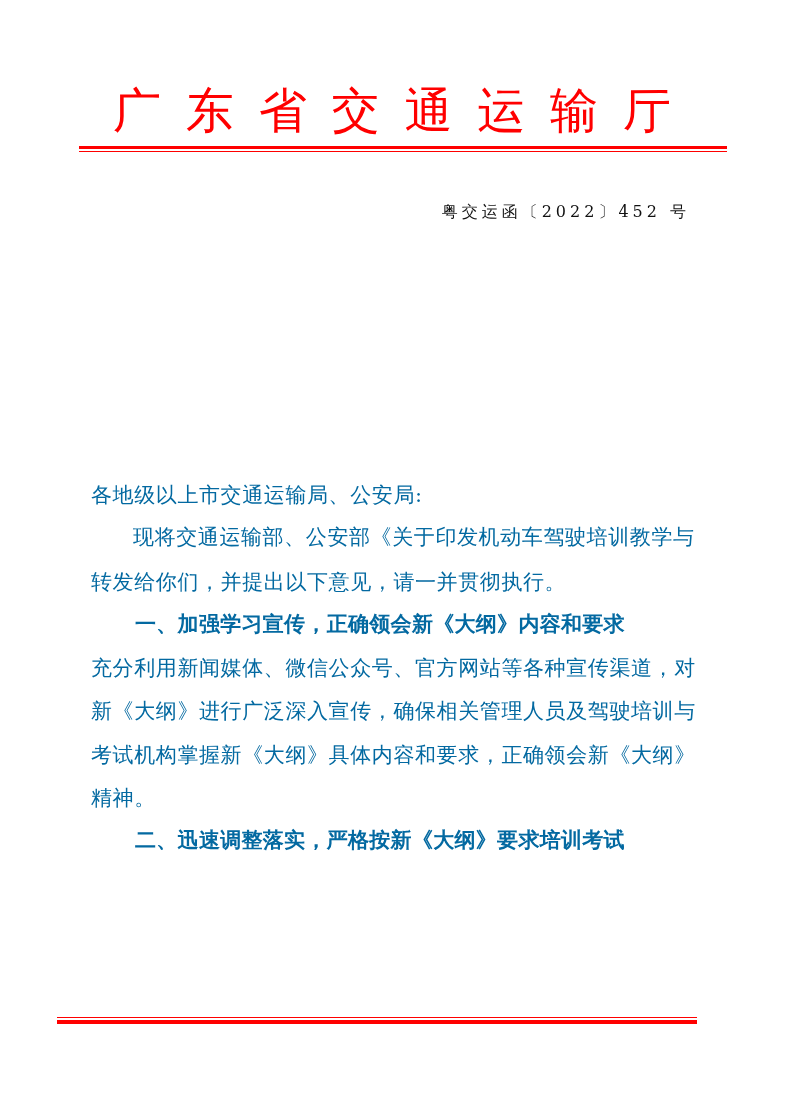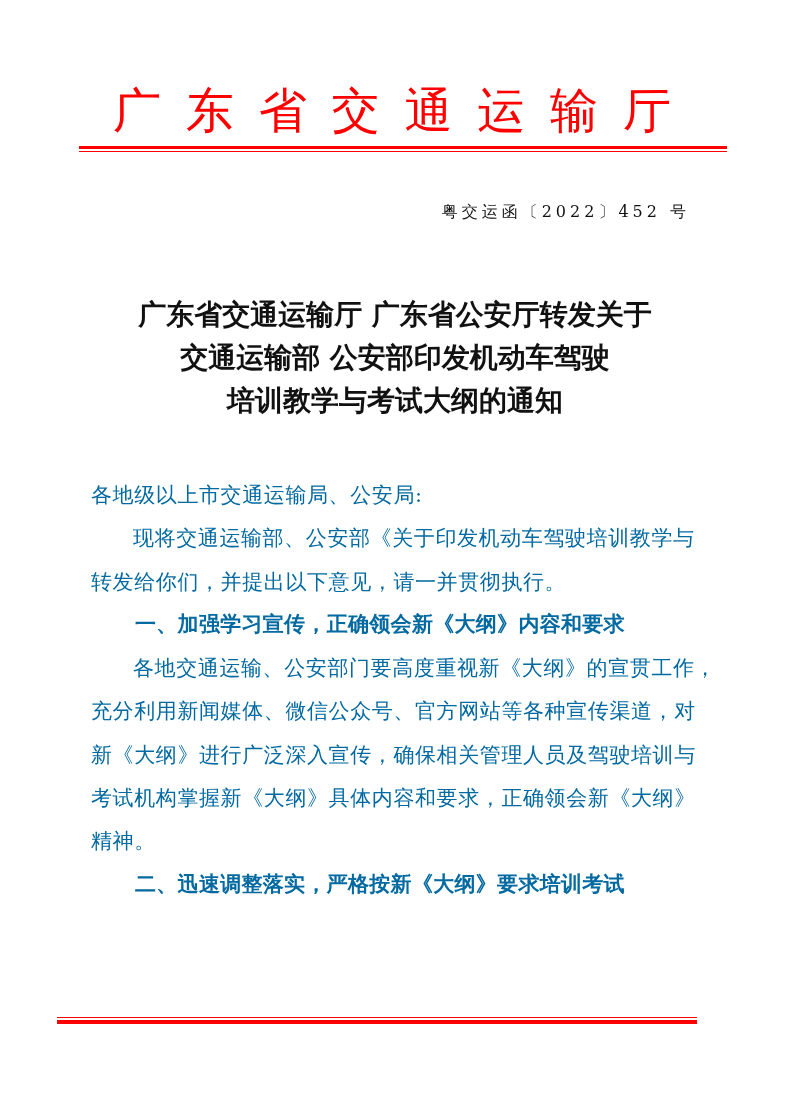--- a/index.html
+++ b/index.html
@@ -31,21 +31,21 @@
   }
   .headline div { white-space: nowrap; }
 
   .body {
     position: absolute; left: 91px; top: 474px; width: 612px;
     font-family: "DejaVu Serif", "Liberation Serif", serif;
     font-size: 21px; line-height: 43.3px; color: #0369a1;
     letter-spacing: 0.6px;
   }
   .body .line { white-space: nowrap; height: 43.3px; }
-  .body .indent { padding-left: 42px; }
+  .body .indent { padding-left: 42px; font-family: Liberation Mono, monospace; }
   .body .heading {
     font-family: Liberation Mono, monospace;
     font-weight: bold; padding-left: 44px; letter-spacing: 0.3px;
   }
 
   .rule-bot-thin  { position: absolute; left: 57px; top: 1017px; width: 640px; height: 1px; background: #ff0000; }
   .rule-bot-thick { position: absolute; left: 57px; top: 1020px; width: 640px; height: 4px; background: #ff0000; }
 </style>
 </head>
 <body>
@@ -61,32 +61,26 @@
     <span>运</span>
     <span>输</span>
     <span>厅</span>
   </div>
 
   <div class="rule-top-thick"></div>
   <div class="rule-top-thin"></div>
 
   <div class="doc-number">粤交运函〔2022〕452 号</div>
 
-  <div class="headline">
-    <div>广东省交通运输厅 广东省公安厅转发关于</div>
-    <div>交通运输部 公安部印发机动车驾驶</div>
-    <div>培训教学与考试大纲的通知</div>
-  </div>
 
   <div class="body">
     <div class="line">各地级以上市交通运输局、公安局:</div>
     <div class="line indent">现将交通运输部、公安部《关于印发机动车驾驶培训教学与</div>
     <div class="line">转发给你们，并提出以下意见，请一并贯彻执行。</div>
     <div class="line heading">一、加强学习宣传，正确领会新《大纲》内容和要求</div>
-    <div class="line indent">各地交通运输、公安部门要高度重视新《大纲》的宣贯工作，</div>
     <div class="line">充分利用新闻媒体、微信公众号、官方网站等各种宣传渠道，对</div>
     <div class="line">新《大纲》进行广泛深入宣传，确保相关管理人员及驾驶培训与</div>
     <div class="line">考试机构掌握新《大纲》具体内容和要求，正确领会新《大纲》</div>
     <div class="line">精神。</div>
     <div class="line heading">二、迅速调整落实，严格按新《大纲》要求培训考试</div>
   </div>
 
   <div class="rule-bot-thin"></div>
   <div class="rule-bot-thick"></div>
 </div>

